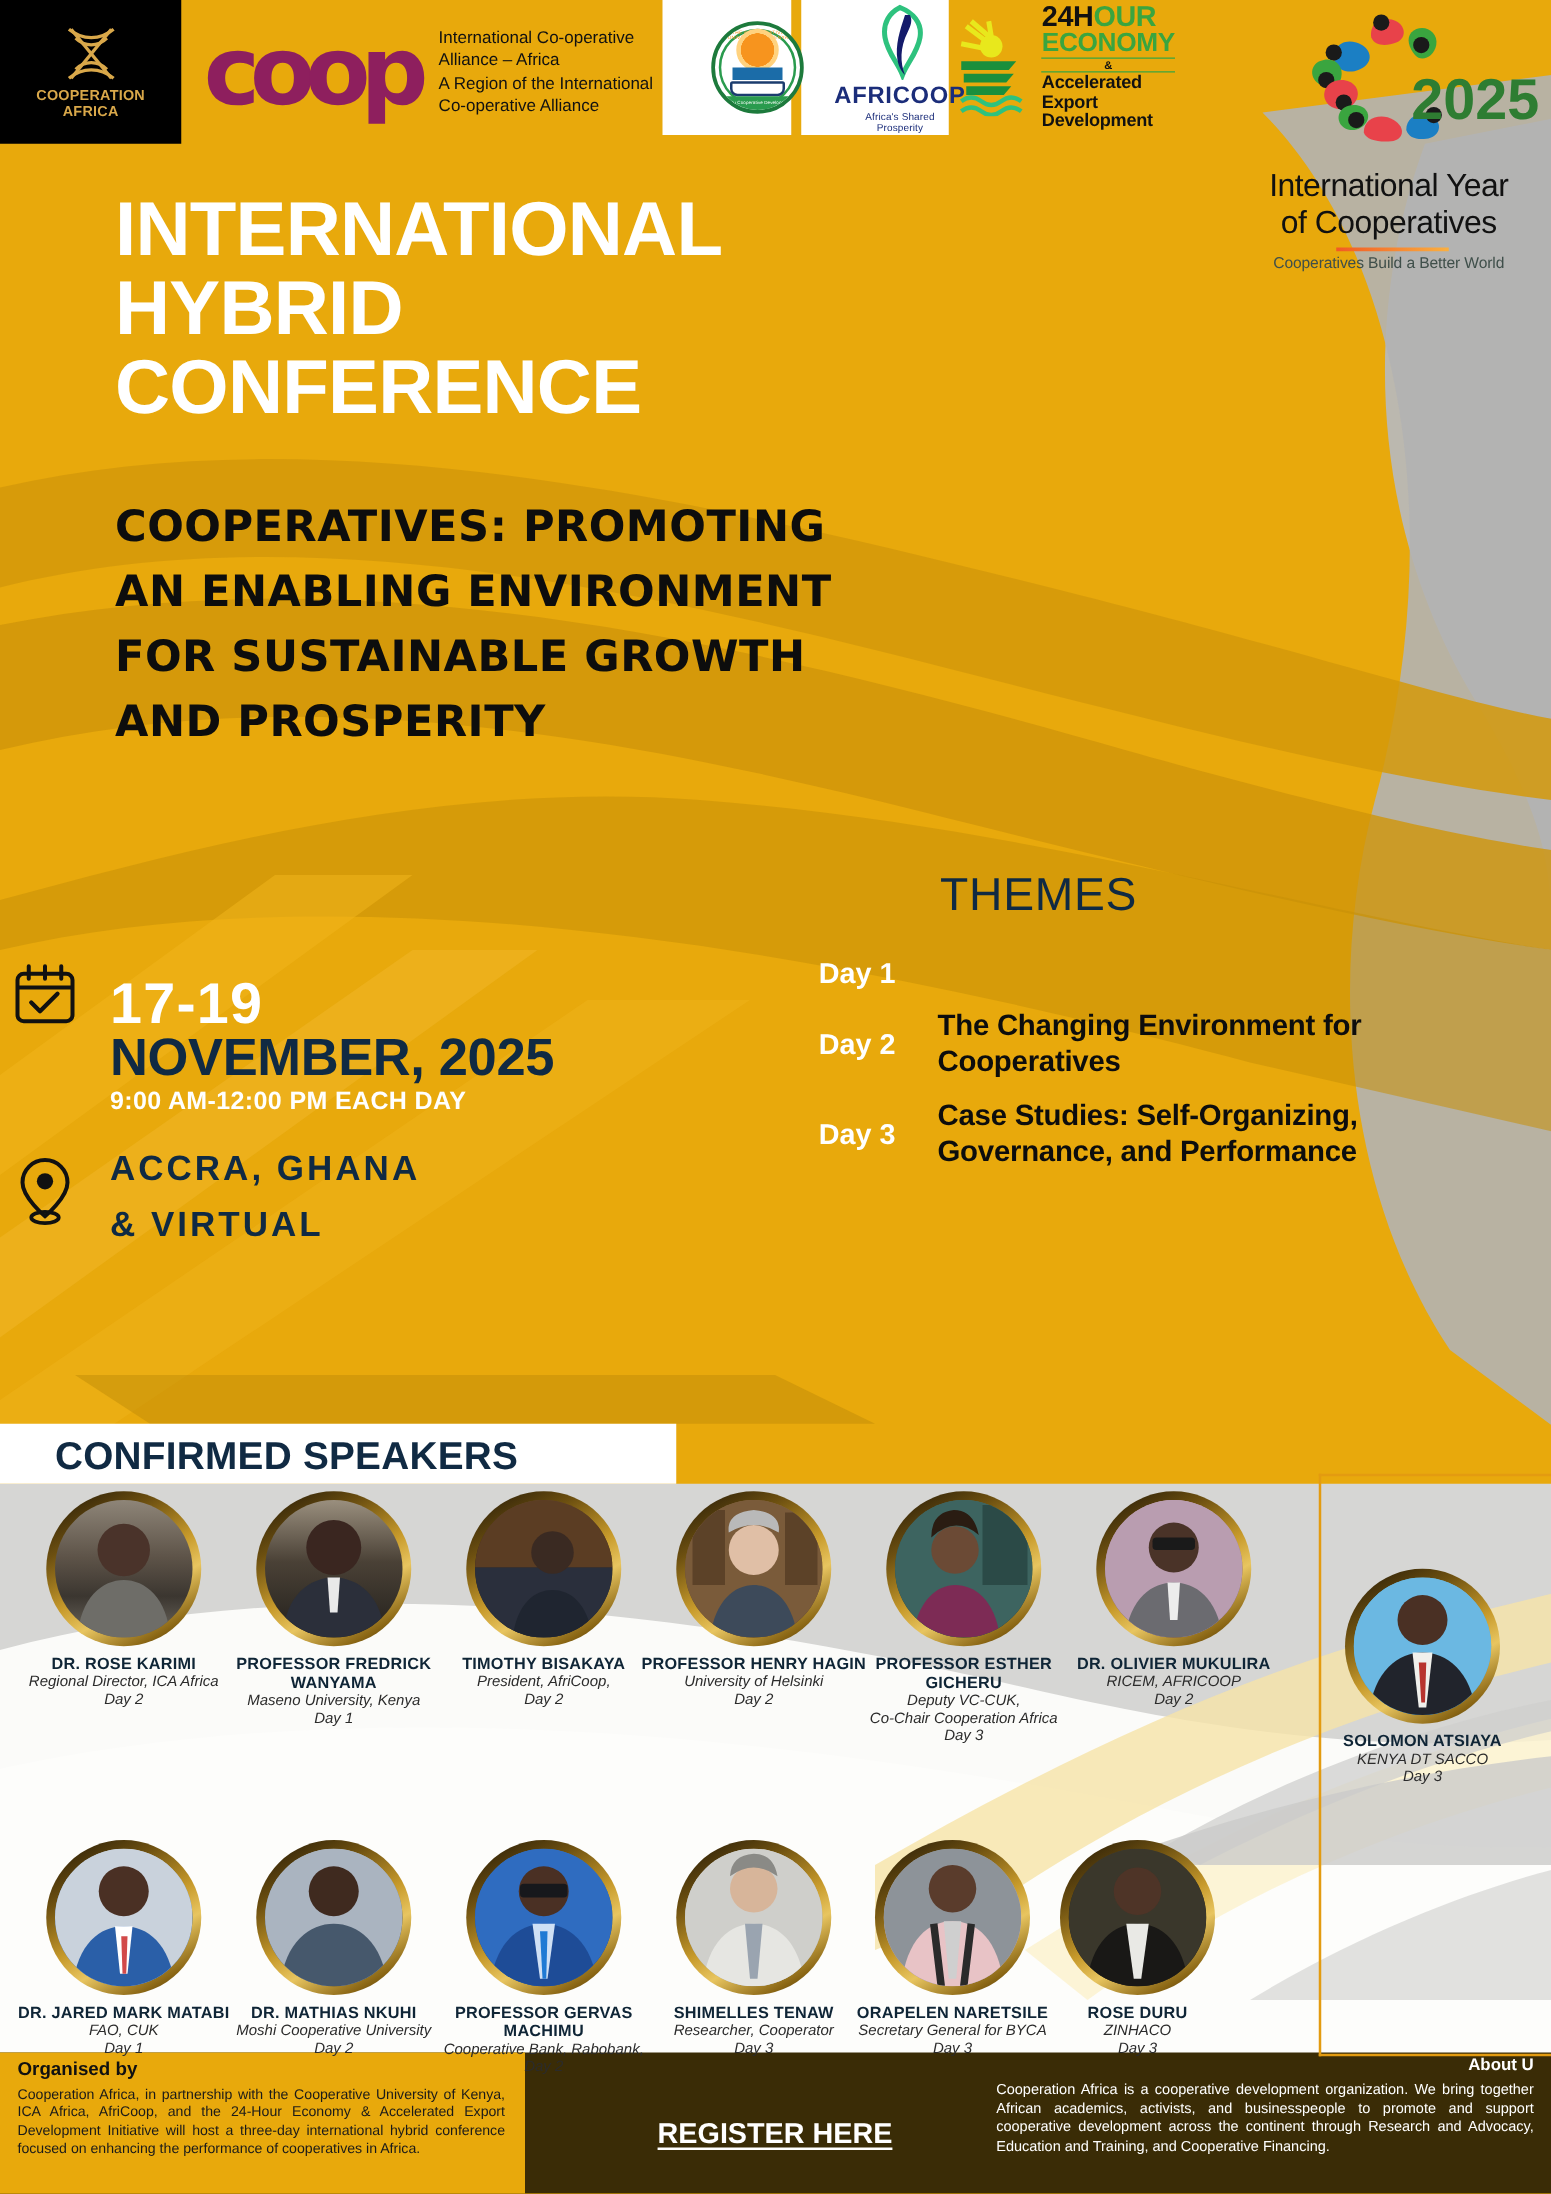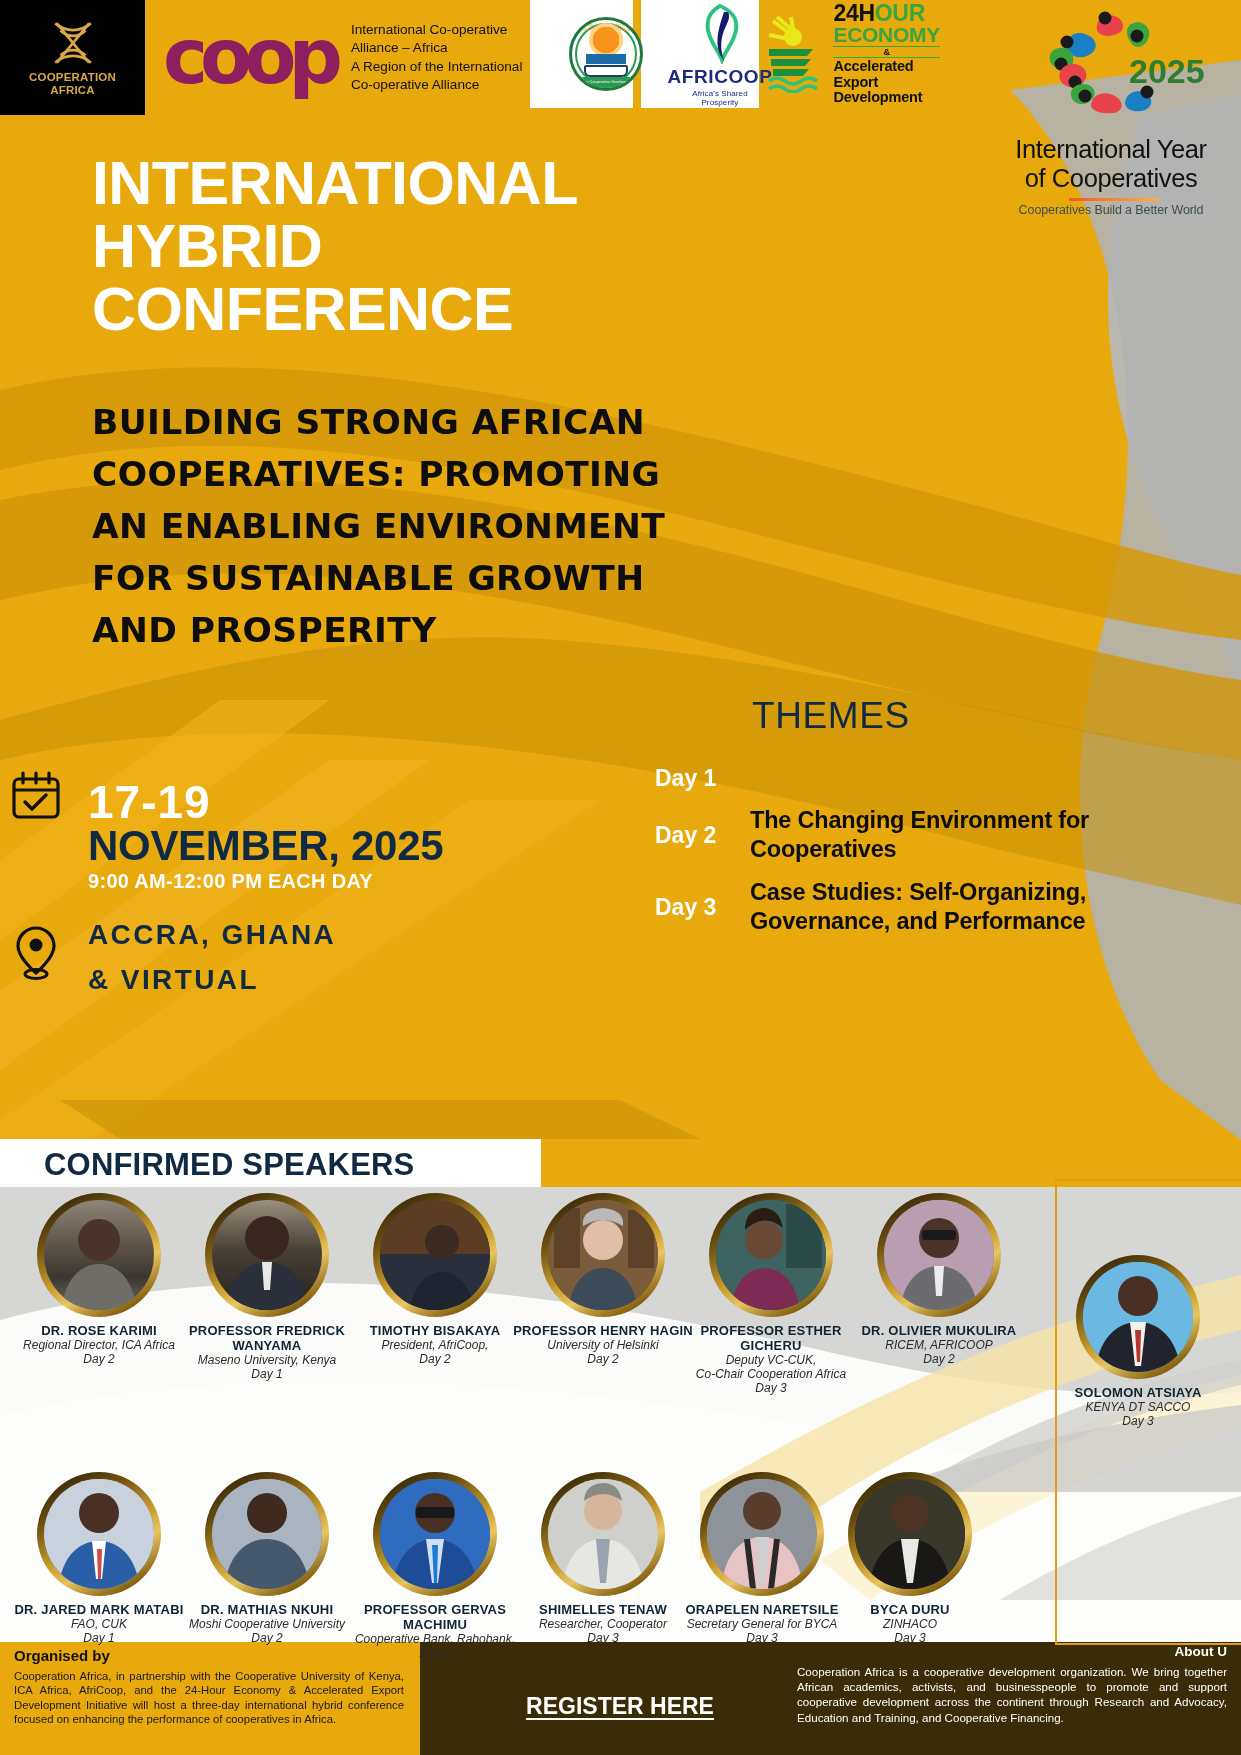--- a/index.html
+++ b/index.html
@@ -43,21 +43,21 @@
   .h24-tx { margin-left:4px; }
   .h24-l1 { font-size:23px; font-weight:700; line-height:22px; letter-spacing:-.3px;}
   .h24-l1 .k { color:#111; } .h24-l1 .g { color:#3aa53f; }
   .h24-l2 { font-size:21px; font-weight:700; color:#3aa53f; line-height:21px; letter-spacing:-.3px;}
   .h24-amp { text-align:center; font-size:9px; font-weight:700; color:#111; border-top:1.5px solid #3aa53f; border-bottom:1.5px solid #3aa53f; line-height:10px; margin:1px 0 1px; }
   .h24-l3 { font-size:14.5px; font-weight:700; color:#111; line-height:15.5px; letter-spacing:-.2px;}
 
   
   .iyc { position:absolute; right:0; top:0; width:260px; height:230px; z-index:7; }
   .iyc-ring { position:absolute; left:52px; top:6px; width:150px; height:112px; }
-  .iyc-year { position:absolute; left:148px; top:52px; font-size:34px; font-weight:700; color:#2e7d32; font-family:"Liberation Sans", sans-serif;}
+  .iyc-year { position:absolute; left:148px; top:52px; font-size:46px; font-weight:700; color:#2e7d32; font-family:"Liberation Sans", sans-serif;}
   .iyc-t1 { position:absolute; left:0; top:135px; width:260px; text-align:center; font-size:25.5px; color:#111; line-height:29px; letter-spacing:-.4px;}
   .iyc-bar { position:absolute; left:88px; top:198px; width:90px; height:3px; background:linear-gradient(90deg,#f15a24,#fbb040); }
   .iyc-t2 { position:absolute; left:0; top:203px; width:260px; text-align:center; font-size:12.5px; color:#3f4f4a; letter-spacing:-.1px;}
 
   
   .maintitle { position:absolute; left:92px; top:152px; z-index:5; color:#fff;
     font-size:61px; font-weight:700; line-height:63px; letter-spacing:-.6px; }
   .subtitle { position:absolute; left:92px; top:396px; z-index:5; color:#0d0d0d;
     font-size:34.5px; font-weight:700; line-height:52px; letter-spacing:.4px; width:740px;
     font-family:"DejaVu Sans", sans-serif; }
@@ -263,21 +263,20 @@
     <div class="iyc-t2">Cooperatives Build a Better World</div>
   </div>
 
   <div class="maintitle">
     <div>INTERNATIONAL</div>
     <div>HYBRID</div>
     <div>CONFERENCE</div>
   </div>
 
   <div class="subtitle">
-    <div>BUILDING  STRONG  AFRICAN</div>
     <div>COOPERATIVES:  PROMOTING</div>
     <div>AN ENABLING ENVIRONMENT</div>
     <div>FOR  SUSTAINABLE  GROWTH</div>
     <div>AND PROSPERITY</div>
   </div>
 
   <svg class="cal-icon" viewBox="0 0 52 52">
     <rect x="4" y="9" width="44" height="38" rx="5" fill="none" stroke="#111" stroke-width="3.2"></rect>
     <path d="M4,20 H48" stroke="#111" stroke-width="3.2"></path>
     <path d="M13,3 V13 M26,3 V13 M39,3 V13" stroke="#111" stroke-width="3.2" stroke-linecap="round"></path>
@@ -508,21 +507,21 @@
         <div class="avatar">
             <div class="photo" style="background:linear-gradient(180deg,#46412f 0%,#21201a 55%,#141310 100%)">
           <svg viewBox="0 0 110 110" width="110" height="110">
                 <rect x="0" y="0" width="110" height="110" fill="#3a372b"></rect>
                 <circle cx="55" cy="34" r="19" fill="#4e3427"></circle>
                 <path d="M14,110 C18,74 36,60 55,60 C74,60 92,74 96,110 Z" fill="#191816"></path>
                 <path d="M46,60 L64,60 L58,104 L52,104 Z" fill="#e9e9e5"></path>
               </svg>
         </div>
           </div>
-        <div class="spk-name">BYCA DURU</div>
+        <div class="spk-name">ROSE DURU</div>
         <div class="spk-org">ZINHACO</div>
         <div class="spk-day">Day 3</div>
       </div>
     </div>
   </div>
 
   <div class="spk-solo">
     <div class="avatar">
         <div class="photo" style="background:linear-gradient(180deg,#77bfe6 0%,#4aa3d6 55%,#2e86bd 100%)">
       <svg viewBox="0 0 110 110" width="110" height="110">

